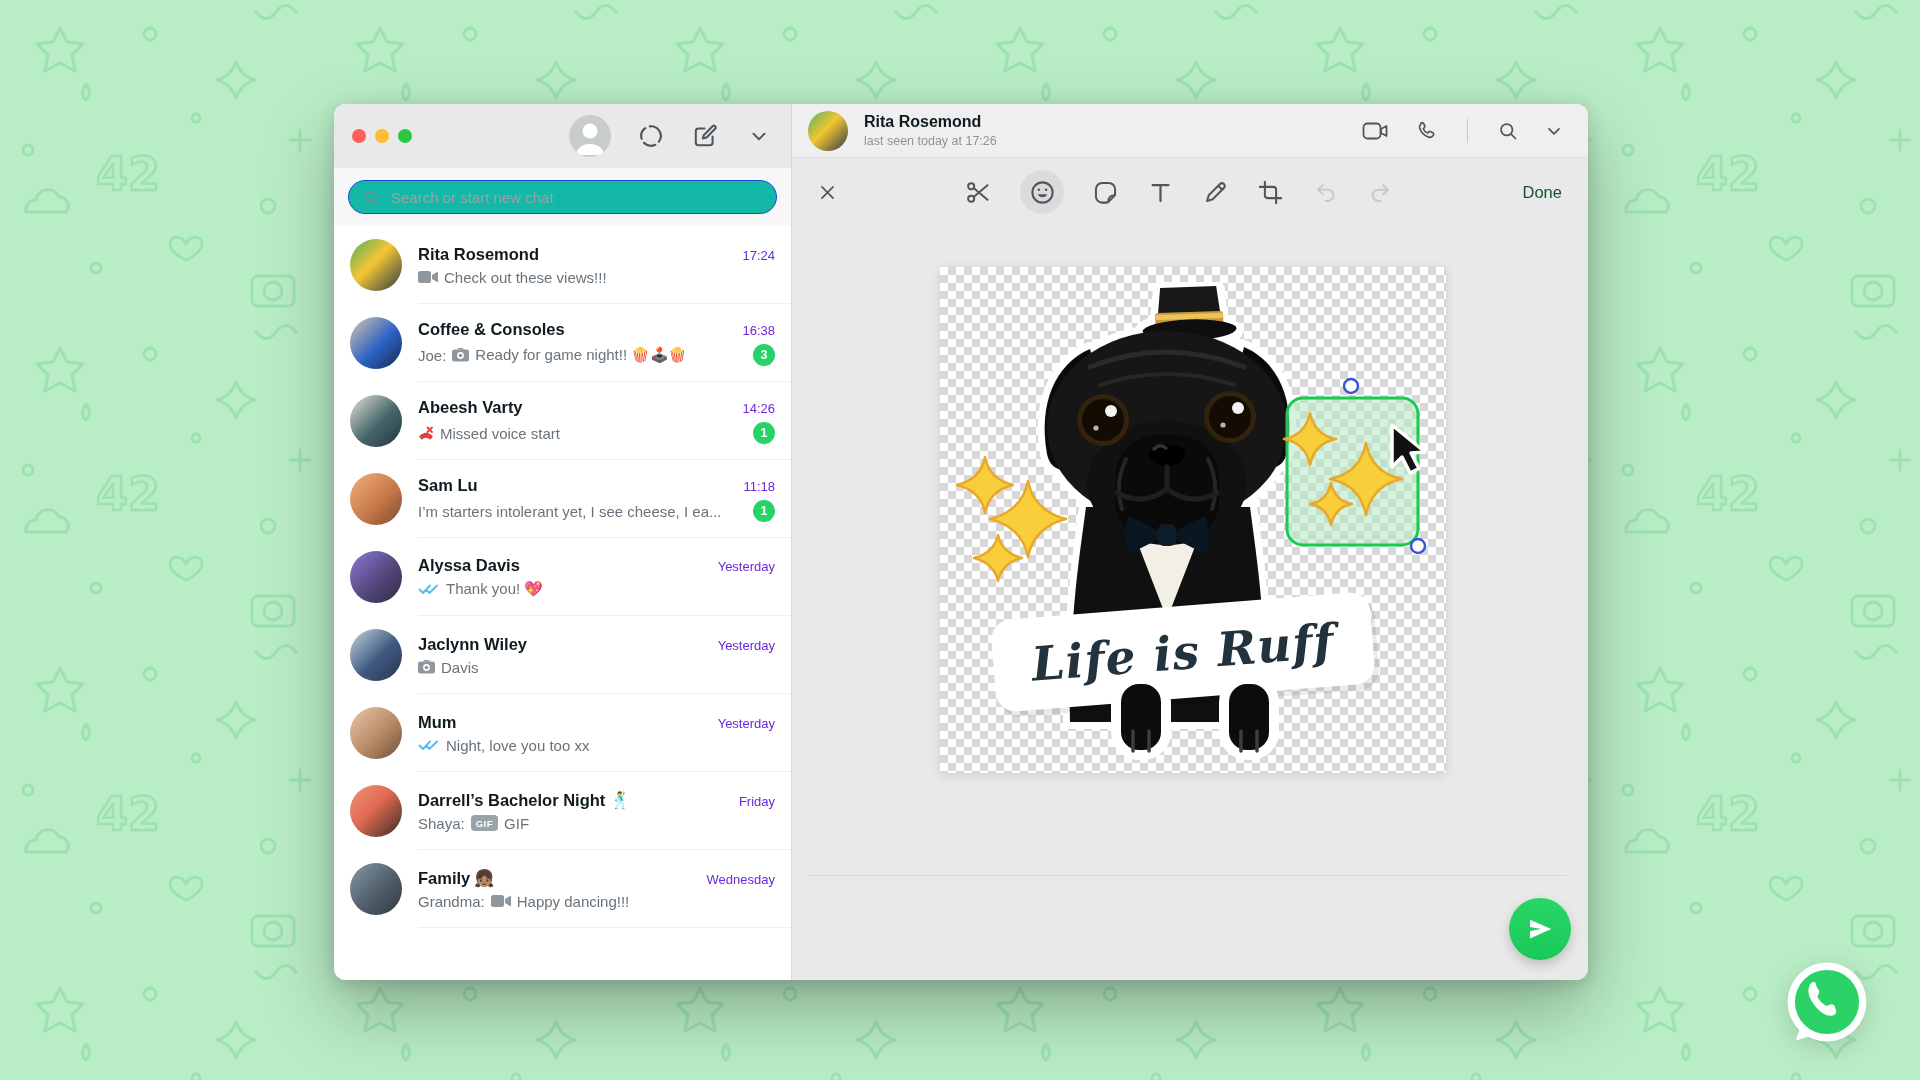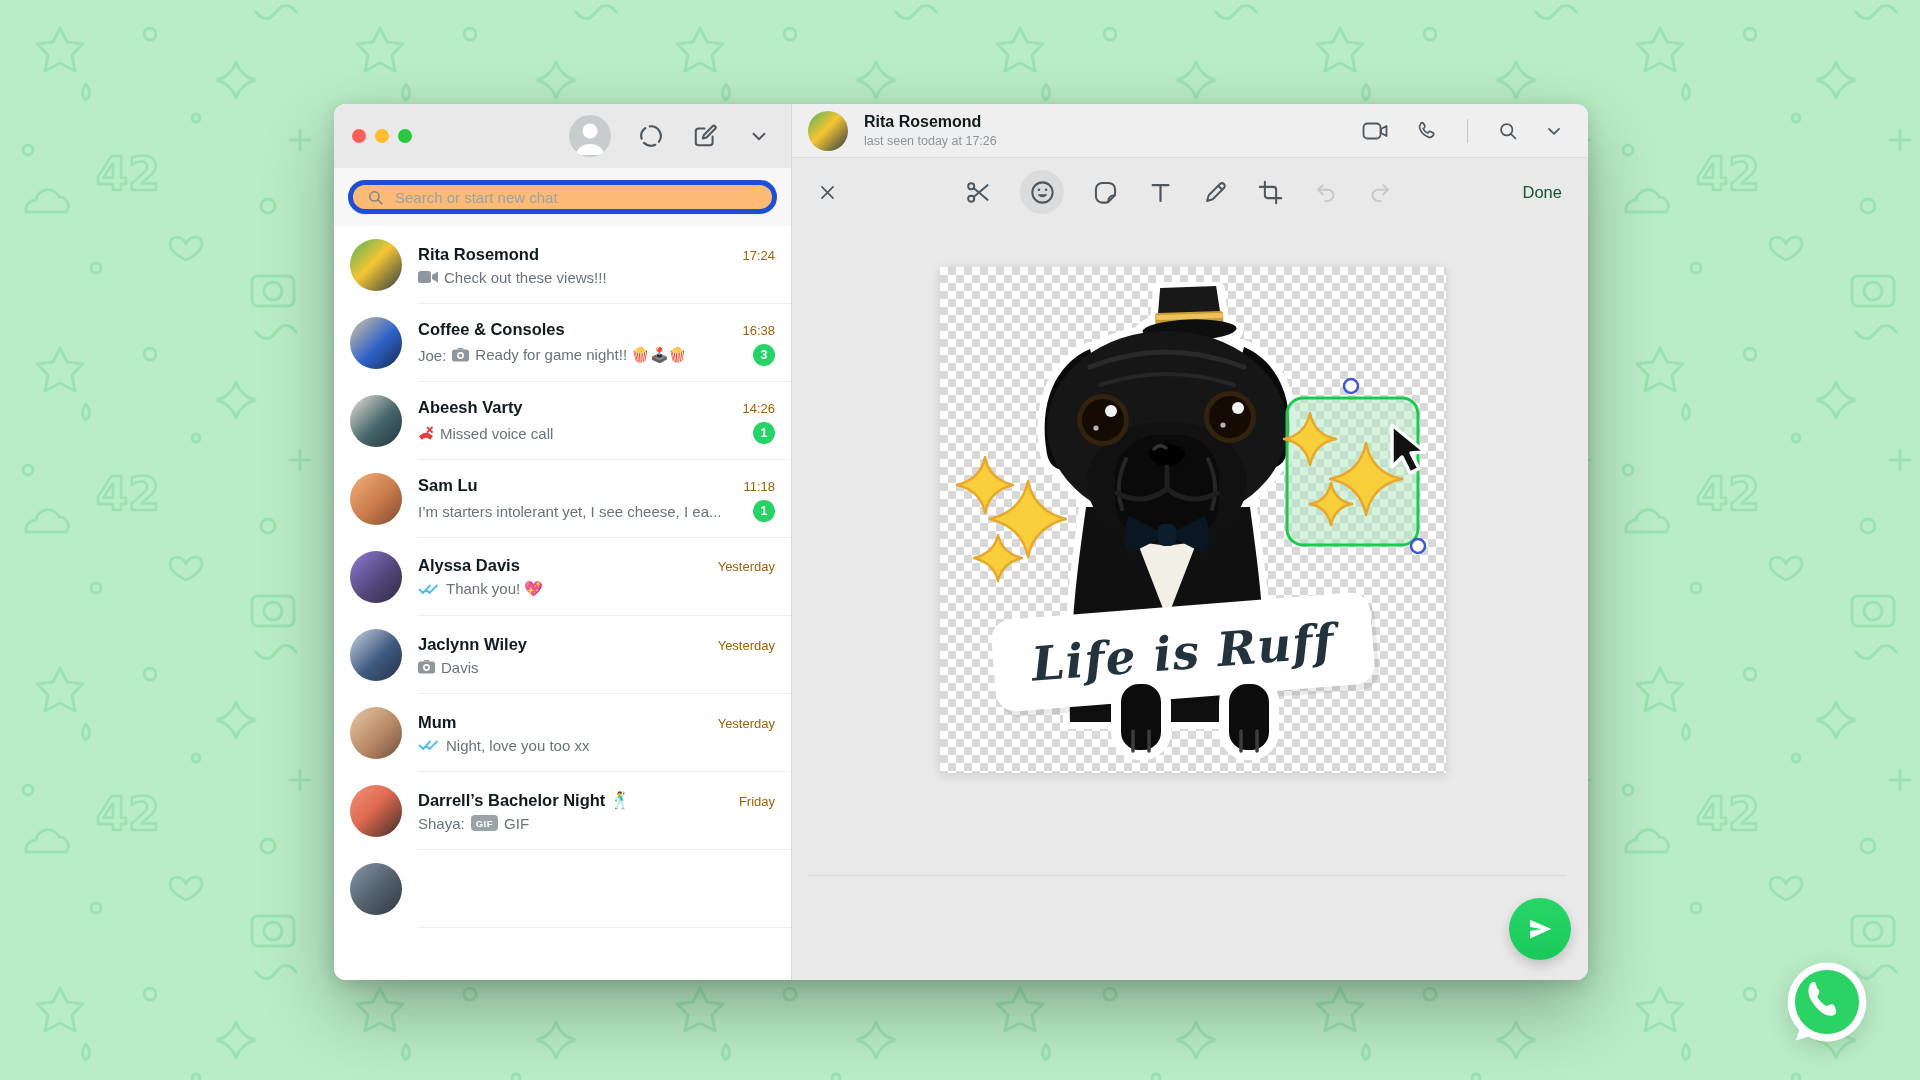--- a/index.html
+++ b/index.html
@@ -20,21 +20,21 @@
   .sidebar { width:458px; flex:none; background:#fff; border-right:1px solid #d9d9d9; display:flex; flex-direction:column; }
   .sb-header { height:64px; flex:none; background:#e9e9e9; display:flex; align-items:center; padding:0 18px; }
   .lights { display:flex; gap:9px; }
   .light { width:14px; height:14px; border-radius:50%; border:none; }
   .light.red{ background:#ff5f57; } .light.yellow{ background:#febc2e; } .light.green{ background:#28c840; }
   .sb-header .sp { flex:1; }
   .avatar-ph { width:42px; height:42px; border-radius:50%; background:#c9cccd; position:relative; overflow:hidden; flex:none; }
   .sb-ic { width:28px; height:28px; margin-left:26px; display:flex; align-items:center; justify-content:center; background:none; border:none; cursor:pointer; }
 
   .sb-search { height:58px; flex:none; background:#f7f7f7; padding:12px 14px; }
-  .search-pill { height:34px; border-radius:17px; background:#fdba74; border:5px solid #1d4ed8; box-shadow:0 1px 2px rgba(0,0,0,.04);
+  .search-pill { height:34px; border-radius:17px; background:#14b8a6; border:1px solid #1d4ed8; box-shadow:0 1px 2px rgba(0,0,0,.04);
                  display:flex; align-items:center; padding:0 14px; gap:11px;justify-content:center; }
   .search-pill input { flex:1; border:none; outline:none; background:transparent; font-size:15px; color:#3b4a54; font-family:inherit; }
   .search-pill input::placeholder { color:#98a2a8; }
 
   .chat-list { flex:1; overflow:hidden; }
   .row { height:78px; display:flex; align-items:center; padding:0 16px; position:relative; background:#fff; cursor:pointer; }
   .row::after { content:''; position:absolute; left:84px; right:0; bottom:0; height:1px; background:#efefef; }
   .avatar { width:52px; height:52px; border-radius:50%; margin-right:16px; flex:none; }
   .av0{ background:linear-gradient(135deg,#4cb25e 0%,#f5c533 45%,#2b3a45 100%); }
   .av1{ background:linear-gradient(135deg,#d9c9a8 0%,#2e62c9 55%,#16294a 100%); }
@@ -42,21 +42,21 @@
   .av3{ background:linear-gradient(135deg,#ecc27b 0%,#b97f3e 55%,#8a5a28 100%); }
   .av4{ background:linear-gradient(135deg,#f2b07c 0%,#c97a4a 55%,#7c4a33 100%); }
   .av5{ background:linear-gradient(135deg,#8d7bd6 0%,#54477c 55%,#2f2a42 100%); }
   .av6{ background:linear-gradient(135deg,#c9d6e2 0%,#3f5a80 55%,#26344d 100%); }
   .av7{ background:linear-gradient(135deg,#e8c9a8 0%,#b98a66 55%,#6e4f3a 100%); }
   .av8{ background:linear-gradient(135deg,#f2927c 0%,#e06a50 45%,#3a2a28 100%); }
   .av9{ background:linear-gradient(135deg,#8898a8 0%,#55636f 50%,#2e3840 100%); }
   .row-main { flex:1; min-width:0; }
   .row-top { display:flex; justify-content:space-between; align-items:baseline; }
   .cname { font-size:16.5px; font-weight:700; color:#101b20; white-space:nowrap; overflow:hidden; }
-  .ctime { font-size:13px; color:#a16207; flex:none; margin-left:10px; }
+  .ctime { font-size:13px; color:#6d28d9; flex:none; margin-left:10px; }
   .row-bottom { display:flex; align-items:center; justify-content:space-between; margin-top:5px; }
   .preview { font-size:15px; color:#69737b; display:flex; align-items:center; gap:6px; white-space:nowrap; overflow:hidden; min-width:0; }
   .preview svg { flex:none; }
   .badge { min-width:22px; height:22px; border-radius:11px; background:#25d366; color:#fff; font-size:12.5px; font-weight:700;
            display:flex; align-items:center; justify-content:center; padding:0 6px; margin-left:10px; flex:none; }
   .gif-chip { display:inline-flex; align-items:center; justify-content:center; background:#9aa3a8; color:#fff; border-radius:4px;
               font-size:9.5px; font-weight:700; letter-spacing:.5px; padding:2.5px 5px; flex:none; }
 
   
   .pane { flex:1; position:relative; background:#e9e9e9; }
@@ -219,21 +219,21 @@
           <div class="row-top">
               <span class="cname">Abeesh Varty</span>
               <span class="ctime">14:26</span>
             </div>
           <div class="row-bottom">
             <span class="preview">
               <svg width="16" height="15" viewBox="0 0 16 15">
                   <path d="M1,10.5 q7,-7.5 14,0 l-2.8,3.2 q-4.2,-4 -8.4,0 z" fill="#e23e3e"></path>
                   <path d="M9.5,1.5 l4.5,4.5 M14,1.5 l-4.5,4.5" stroke="#e23e3e" stroke-width="1.8" stroke-linecap="round" fill="none"></path>
                 </svg>
-              <span>Missed voice call</span>
+              <span>Missed voice start</span>
             </span>
             <span class="badge">1</span>
           </div>
         </div>
       </div>
 
 
       <div class="row">
         <div class="avatar av4"></div>
         <div class="row-main">
@@ -319,20 +319,36 @@
               <span>Shaya:</span>
               <span class="gif-chip">GIF</span>
               <span>GIF</span>
             </span>
           </div>
         </div>
       </div>
 
       <div class="row">
         <div class="avatar av9"></div>
+        <div class="row-main">
+          <div class="row-top">
+              <span class="cname">Family 👧🏽</span>
+              <span class="ctime">Wednesday</span>
+            </div>
+          <div class="row-bottom">
+            <span class="preview">
+              <span>Grandma:</span>
+              <svg width="20" height="14" viewBox="0 0 20 14">
+                  <rect x="0" y="1" width="13" height="12" rx="2.5" fill="#8e979d"></rect>
+                  <path d="M14,5 l6,-3.5 v11 l-6,-3.5 z" fill="#8e979d"></path>
+                </svg>
+              <span>Happy dancing!!!</span>
+            </span>
+          </div>
+        </div>
       </div>
 
     </div>
   </div>
 
   <div class="pane">
 
     <div class="chat-header">
       <div class="ch-avatar av0"></div>
       <div class="ch-meta">

